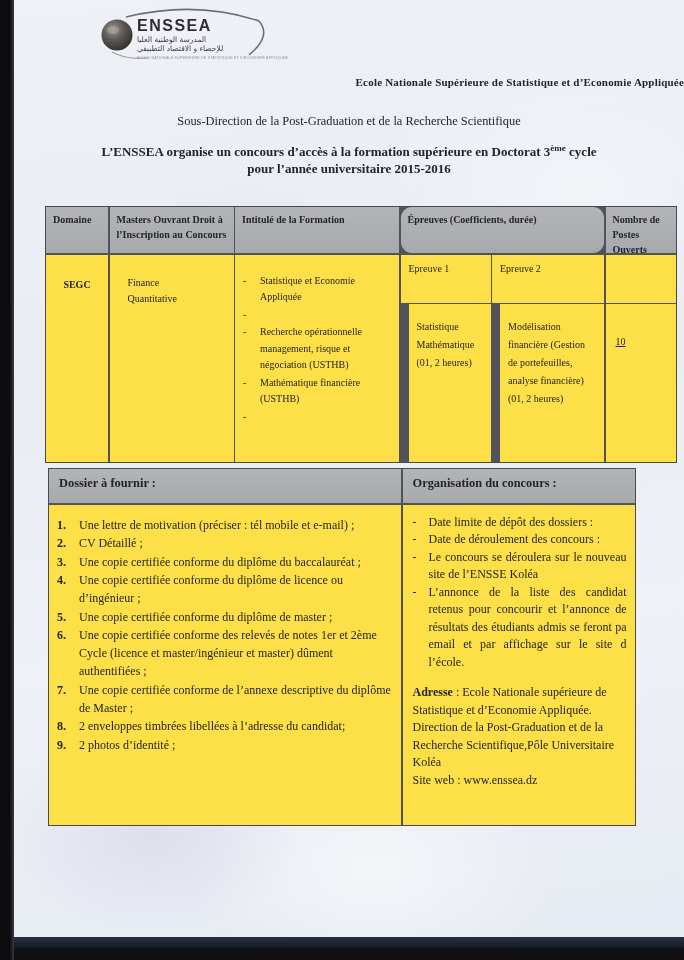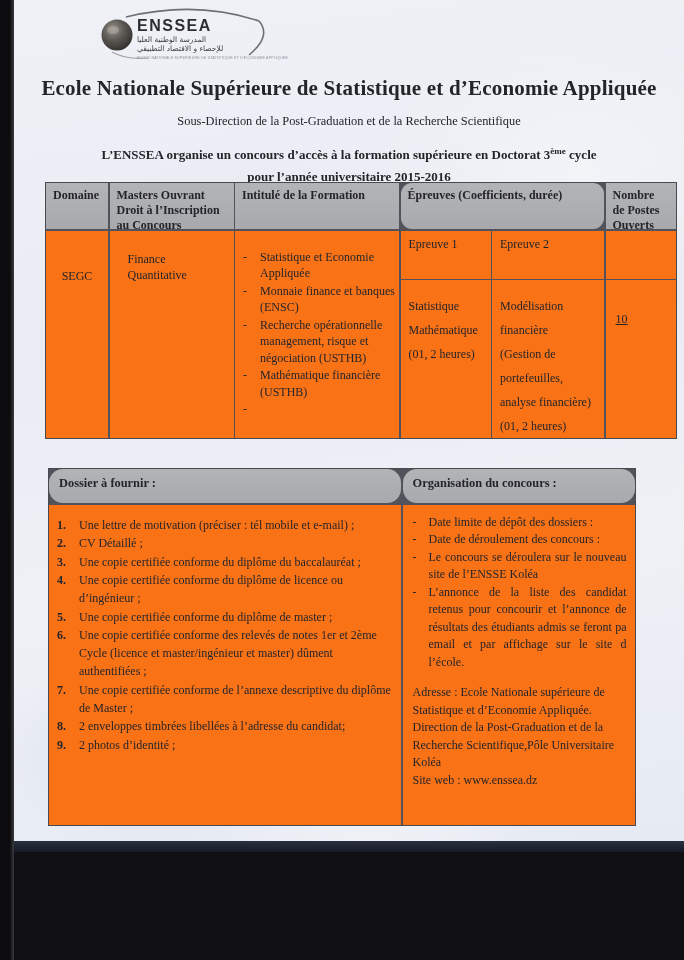--- a/index.html
+++ b/index.html
@@ -1,68 +1,68 @@
 <!DOCTYPE html>
 <html><head>
 <meta charset="utf-8">
 <style>
   html,body{margin:0;padding:0;}
   body{width:684px;height:960px;overflow:hidden;background:#101014;
        font-family:"Liberation Serif","DejaVu Serif",serif;color:#24242b;}
-  .page{position:relative;width:684px;height:852px;}
+  .page{position:relative;width:684px;height:948px;}
   .paper{position:absolute;inset:0;
     background:linear-gradient(173deg,#eff1f7 0%,#e9ecf3 38%,#eef1f6 66%,#e6eaf2 100%);}
   .paper::before{content:"";position:absolute;inset:0;pointer-events:none;
     background:
       radial-gradient(220px 140px at 22% 88%, rgba(205,208,224,.45), transparent 70%),
       radial-gradient(260px 160px at 55% 92%, rgba(255,255,255,.5), transparent 70%),
       radial-gradient(300px 200px at 85% 20%, rgba(255,255,255,.35), transparent 70%),
       radial-gradient(240px 160px at 35% 30%, rgba(210,214,228,.3), transparent 70%);}
   .edge-left{position:absolute;left:0;top:0;width:14px;height:960px;
     background:linear-gradient(90deg,#0c0c0e 70%,#3a3a40 100%);}
   .edge-bottom{position:absolute;left:14px;right:0;bottom:0;height:11px;
     background:linear-gradient(180deg,#2a3040,#151a26);}
   .abs{position:absolute;}
 
   
   .logo{left:96px;top:8px;}
-  .doc-title{left:14px;right:0;top:76px;text-align:center;font-size:21px;font-weight:bold;letter-spacing:.2px;}
+  .doc-title{left:14px;right:0;top:76px;text-align:right;font-size:11px;font-weight:bold;letter-spacing:.2px;}
   .doc-subtitle{left:14px;right:0;top:114px;text-align:center;font-size:12.4px;font-weight:normal;}
-  .announce{left:14px;right:0;top:140px;text-align:center;font-size:13px;font-weight:bold;line-height:22px;}
+  .announce{left:14px;right:0;top:140px;text-align:center;font-size:13px;font-weight:bold;line-height:17px;}
   .announce sup{font-size:9px;}
 
   
   .grid{display:grid;gap:1.5px;background:#52525a;border:1.5px solid #494951;}
-  .cell{background:#f97316;overflow:hidden;}
+  .cell{background:#fde047;overflow:hidden;}
   .hcell{background:linear-gradient(180deg,#b3b4b6,#a8a9ad);font-weight:bold;}
 
-  .t1{left:45px;top:182px;grid-template-columns:62px 124px 164px 90px 112px 70px;
-      grid-template-rows:46px 48px 158px;font-size:12px;}
+  .t1{left:45px;top:206px;grid-template-columns:62px 124px 164px 90px 112px 70px;
+      grid-template-rows:46px 48px 158px;font-size:10px;}
   .t1 .hcell{padding:5px 7px;line-height:15px;}
   .rowspan{grid-row:2 / span 2;}
-  .c-domaine{text-align:center;padding-top:38px;}
+  .c-domaine{text-align:center;padding-top:24px;font-weight:bold;}
   .c-intitule{padding:20px 30px 0 18px;line-height:16px;}
   .c-masters{padding:18px 4px 0 8px;}
   .m-item{display:grid;grid-template-columns:17px 1fr;line-height:16.5px;margin-bottom:1px;}
   .sub{padding:6px 8px;line-height:15px;}
-  .detail{padding:14px 12px 0 8px;line-height:24px;}
+  .detail{padding:14px 12px 0 8px;line-height:18px;margin-left:8px;}
   .c-postes{padding:32px 0 0 10px;text-decoration:underline;}
 
   .t2{left:48px;top:468px;grid-template-columns:352px 232px;
       grid-template-rows:34px 320px;font-size:12px;}
-  .t2 .hcell{padding:7px 0 0 10px;font-size:12.4px;border-radius:14px;}
+  .t2 .hcell{padding:7px 0 0 10px;font-size:12.4px;}
   .c-dossier{padding:11px 6px 0 8px;}
   .d-item{display:grid;grid-template-columns:22px 1fr;line-height:18px;margin-bottom:.5px;}
   .d-num{font-weight:bold;}
   .c-orga{padding:9px 8px 0 10px;}
   .o-item{display:grid;grid-template-columns:16px 1fr;line-height:17.5px;}
   .o-text{text-align:justify;}
   .o-bold{display:block;font-weight:bold;}
   .contact{margin-top:13px;line-height:17.5px;}
-  b{font-weight:normal;}
+  b{font-weight:bold;}
 </style>
 </head>
 <body>
 
 <div class="page">
   <div class="paper"></div>
 
   <div class="abs logo">
     <svg width="195" height="56" viewBox="0 0 195 56">
       <defs>
@@ -101,21 +101,20 @@
 
     <div class="cell rowspan c-domaine">SEGC</div>
     <div class="cell rowspan c-intitule">Finance Quantitative</div>
     <div class="cell rowspan c-masters">
       <div class="m-item">
           <span>-</span>
           <span>Statistique et Economie Appliquée</span>
         </div>
       <div class="m-item">
           <span>-</span>
-          <span>Monnaie finance et banques  (ENSC)</span>
         </div>
       <div class="m-item">
           <span>-</span>
           <span>Recherche opérationnelle management, risque et négociation (USTHB)</span>
         </div>
       <div class="m-item">
           <span>-</span>
           <span>Mathématique financière (USTHB)</span>
         </div>
       <div class="m-item">

